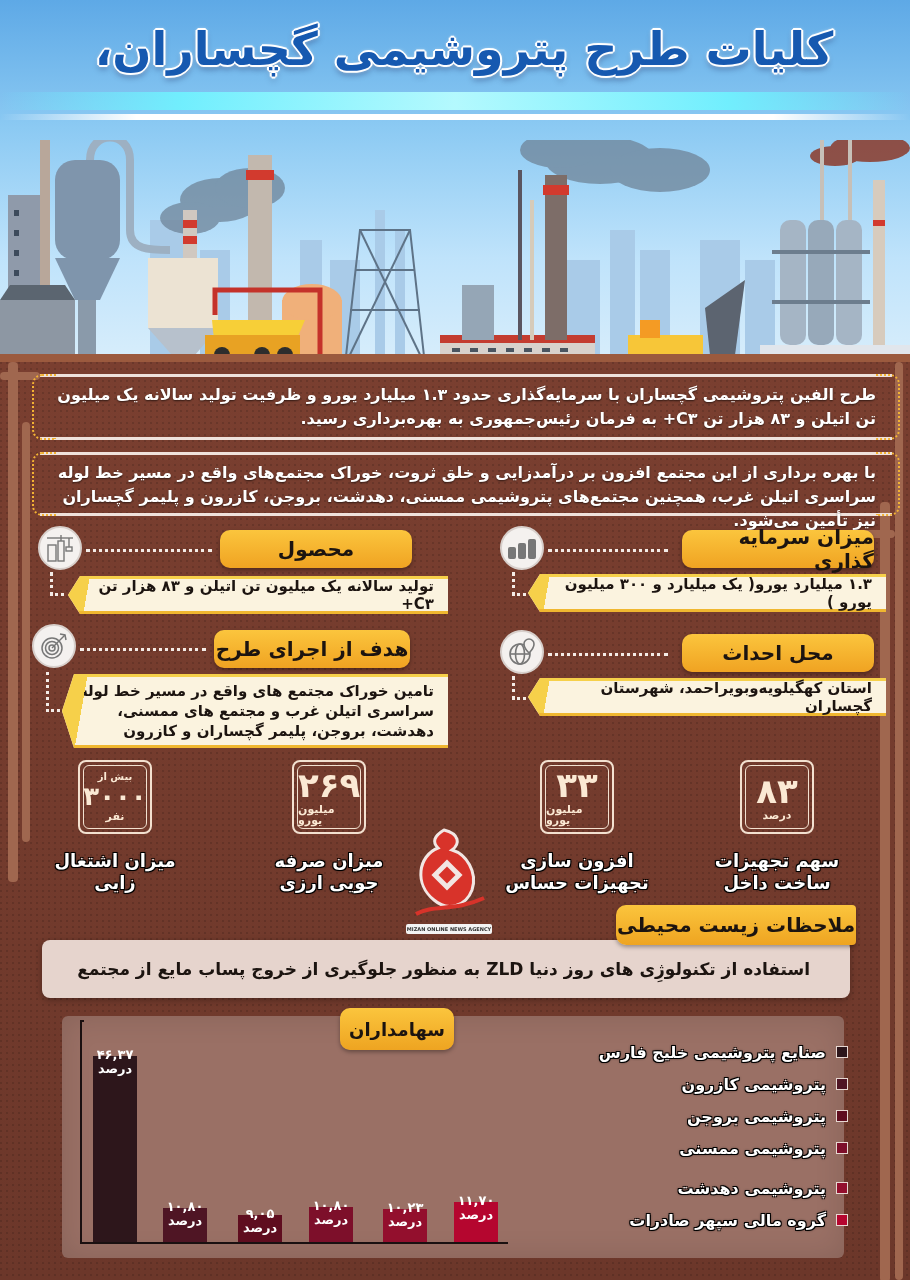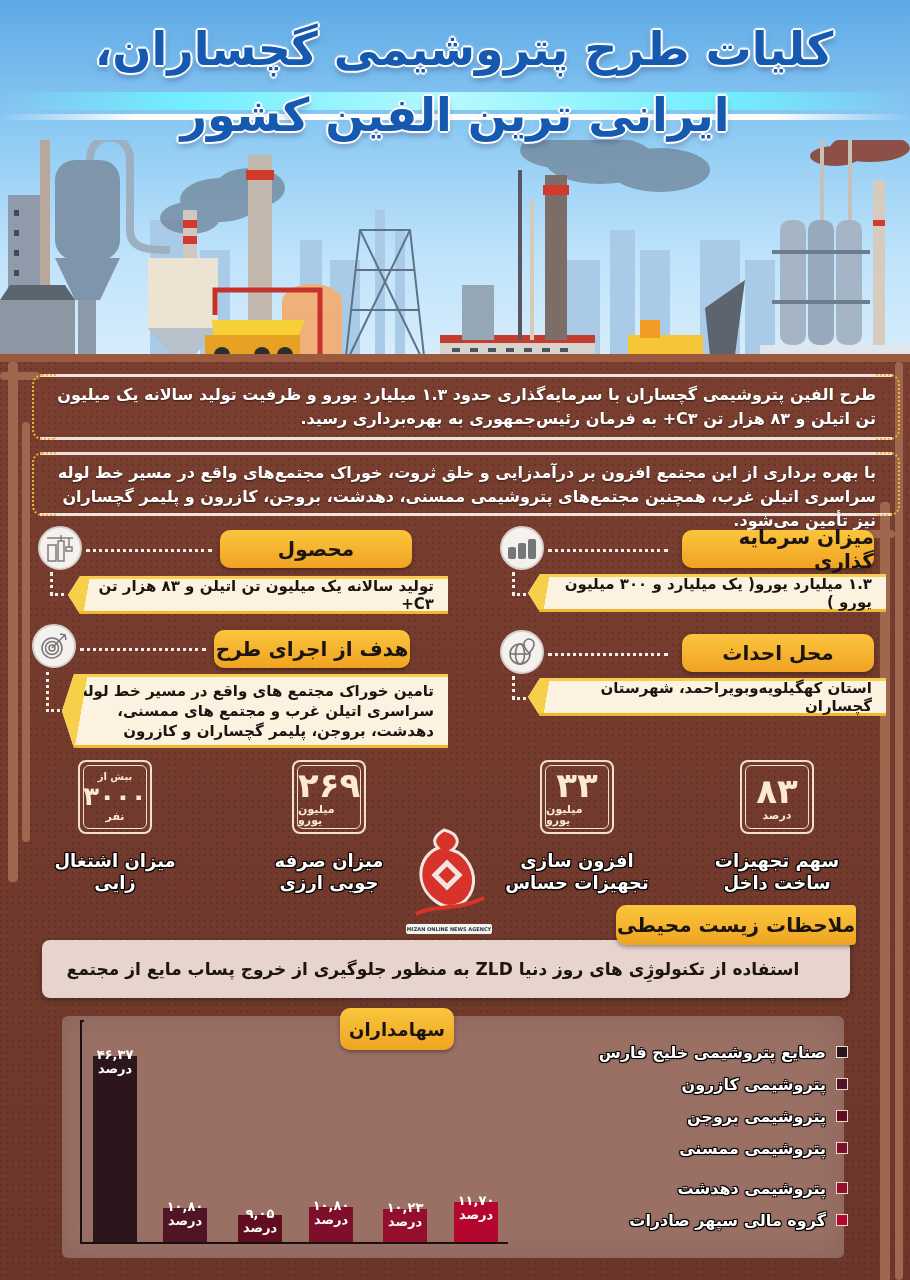--- a/index.html
+++ b/index.html
@@ -133,21 +133,21 @@
     position: absolute; left: 616px; top: 905px; width: 240px; height: 40px;
     background: linear-gradient(#fbc53d, #eea421); border-radius: 10px 4px 4px 10px;
     color: #1c1410; font-weight: bold; font-size: 20px;
     display: flex; align-items: center; justify-content: center;
     box-shadow: 0 2px 4px rgba(0,0,0,.35); z-index: 2;
   }
   .env-box {
     position: absolute; left: 42px; top: 940px; width: 808px; height: 58px;
     background: #e6d4cd; border-radius: 8px;
     color: #1c1410; font-weight: bold; font-size: 17px;
-    display: flex; align-items: center; justify-content: center; padding-right: 26px;
+    display: flex; align-items: center; justify-content: flex-start; padding-right: 40px;
     box-shadow: 0 2px 6px rgba(0,0,0,.3);
   }
 
   
   .chart-panel {
     position: absolute; left: 62px; top: 1016px; width: 782px; height: 242px;
     background: #9a7065; border-radius: 6px;
     box-shadow: inset 0 0 30px rgba(0,0,0,.12);
   }
   .chart-title {
@@ -290,21 +290,20 @@
       <rect x="772" y="160" width="98" height="4" fill="#6c7d8e"></rect>
     <rect x="873" y="40" width="12" height="170" fill="#d7cbbd"></rect>
       <rect x="873" y="80" width="12" height="6" fill="#d23a2e"></rect>
     <rect x="820" y="0" width="4" height="80" fill="#c7c0b8"></rect>
       <rect x="848" y="0" width="4" height="80" fill="#c7c0b8"></rect>
     <rect x="760" y="205" width="150" height="12" fill="#e1e6ec"></rect>
   </svg>
   <div class="ground"></div>
 
   <div class="title l1 rtl">کلیات طرح پتروشیمی گچساران،</div>
-  <div class="title l2 rtl">ایرانی ترین الفین کشور</div>
 </div>
 
 <div class="body-bg">
   <div class="pipe-v" style="left:8px; top:0; width:10px; height:520px;"></div>
   <div class="pipe-v" style="left:22px; top:60px; width:8px; height:420px;"></div>
   <div class="pipe-h" style="left:0; top:10px; width:40px; height:8px;"></div>
   <div class="pipe-v" style="left:880px; top:140px; width:10px; height:780px;"></div>
   <div class="pipe-v" style="left:895px; top:0; width:8px; height:918px;"></div>
   <div class="pipe-h" style="left:855px; top:168px; width:40px; height:8px;"></div>
 </div>

